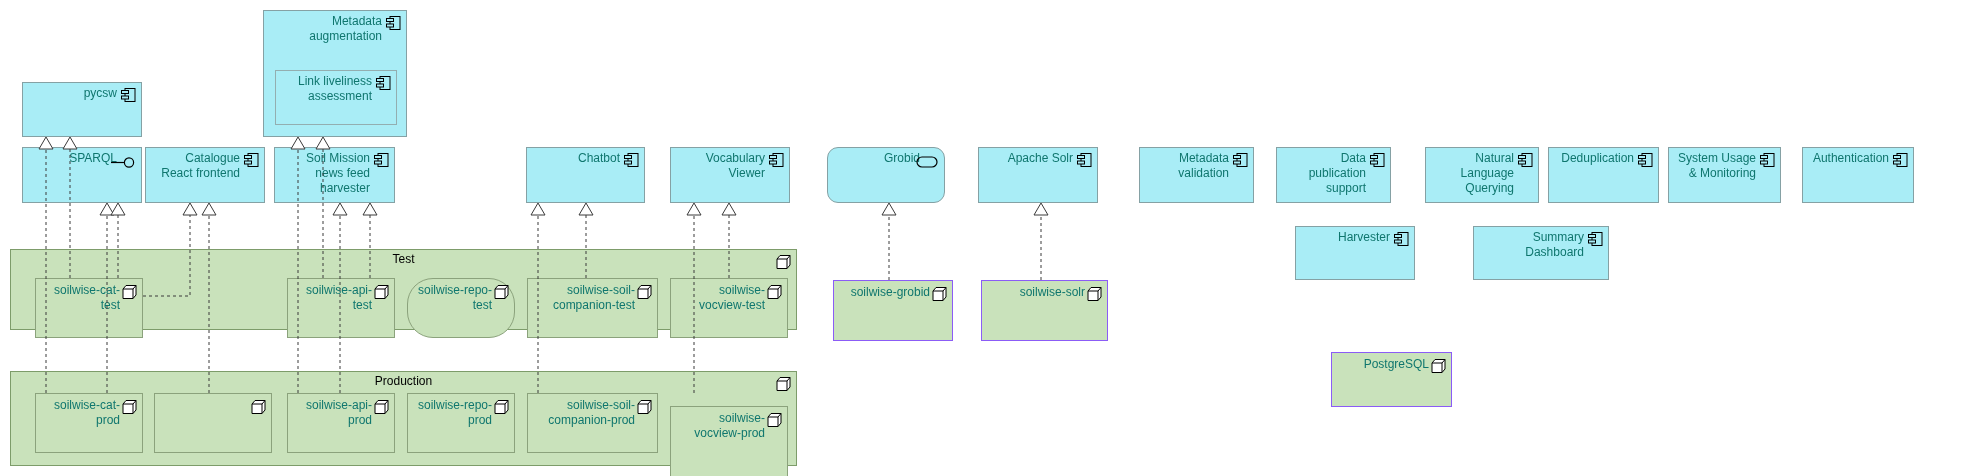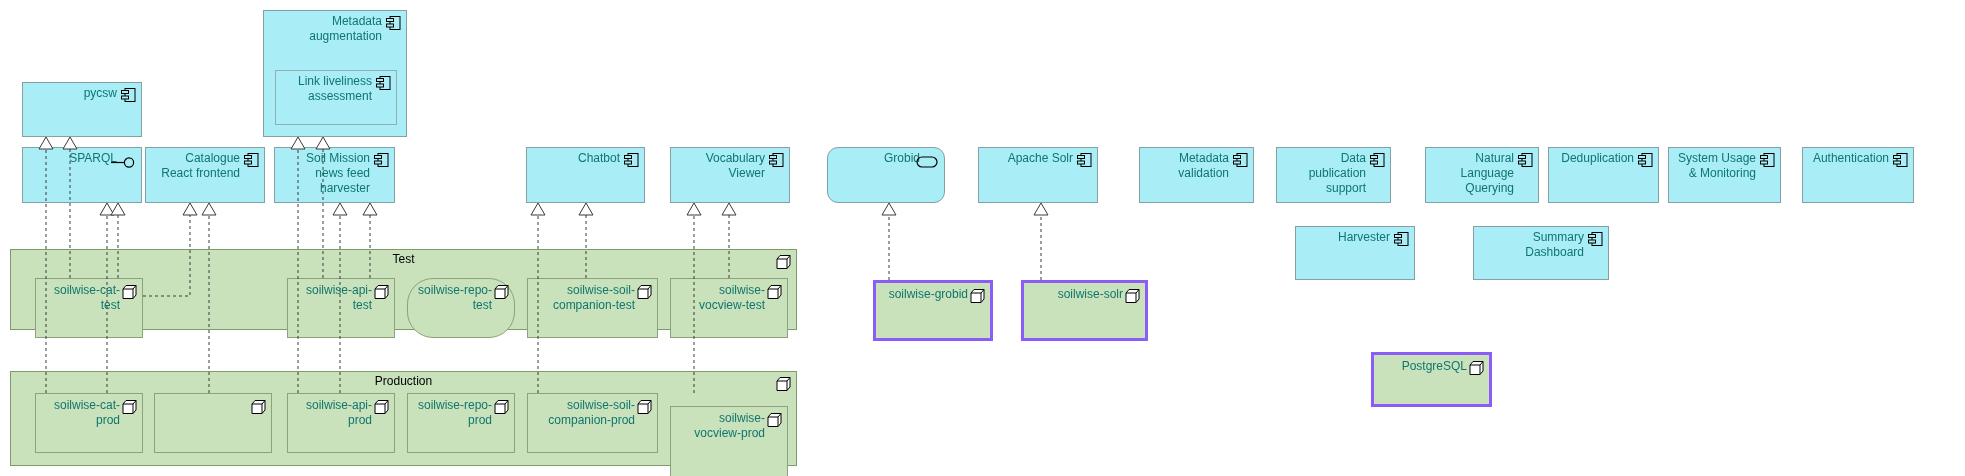--- a/index.html
+++ b/index.html
@@ -3,21 +3,21 @@
 <meta charset="utf-8">
 <style>
   html,body{margin:0;padding:0;background:#fff;}
   .canvas{position:relative;width:1965px;height:476px;background:#ffffff;
           font-family:"Liberation Sans",sans-serif;overflow:hidden;}
   .shape{position:absolute;box-sizing:border-box;}
   .component{background:#a9edf6;border:1px solid #85a1a4;}
   .component-child{background:#a9edf6;border:1px solid #93aeb0;}
   .component-rounded{background:#a9edf6;border:1px solid #85a1a4;border-radius:13px;}
   .group{background:#c9e2bb;border:1px solid #7d9c6a;}
-  .node{background:#c9e2bb;border:3px solid #8b5cf6;margin-left:40px;}
+  .node{background:#c9e2bb;border:1px solid #8b5cf6;}
   .node-child{background:#c9e2bb;border:1px solid #8ba27c;}
   .lbl{position:absolute;left:0;top:0;right:0;padding:3px 24px 0 5px;text-align:right;
        font-size:12px;line-height:15px;color:#0f766e;}
   .node .lbl,.node-child .lbl{padding:4px 22px 0 5px;}
   .glabel{position:absolute;top:2px;left:0;right:0;text-align:center;
           font-size:12px;line-height:15px;color:#000;}
   .icon{position:absolute;top:5px;right:5px;line-height:0;}
   .icon-mid{top:8px;right:6px;}
   .gicon{top:4px;right:5px;}
   svg.edges{position:absolute;left:0;top:0;pointer-events:none;}

